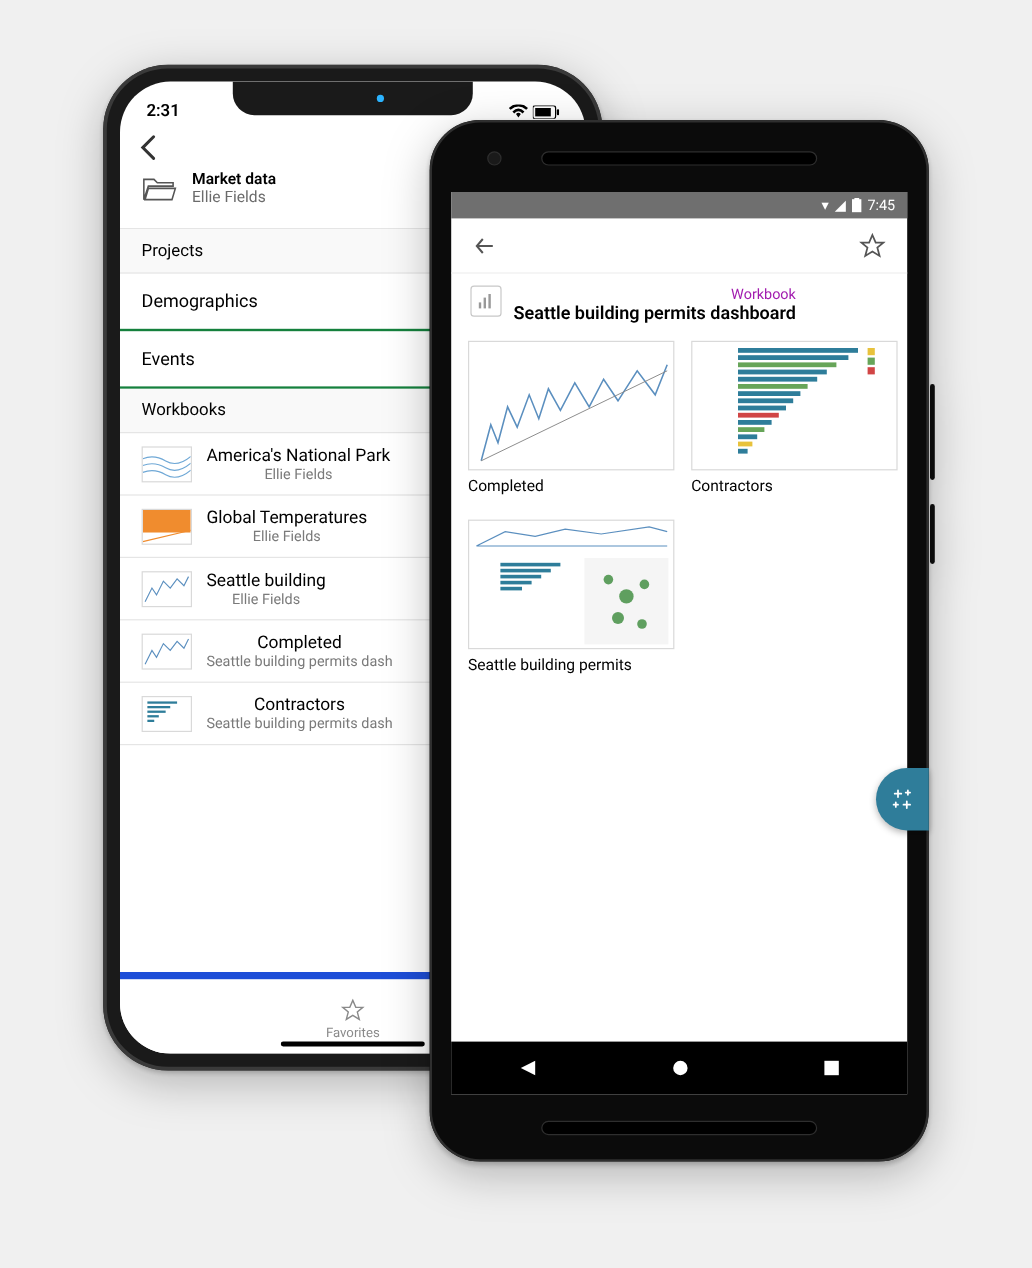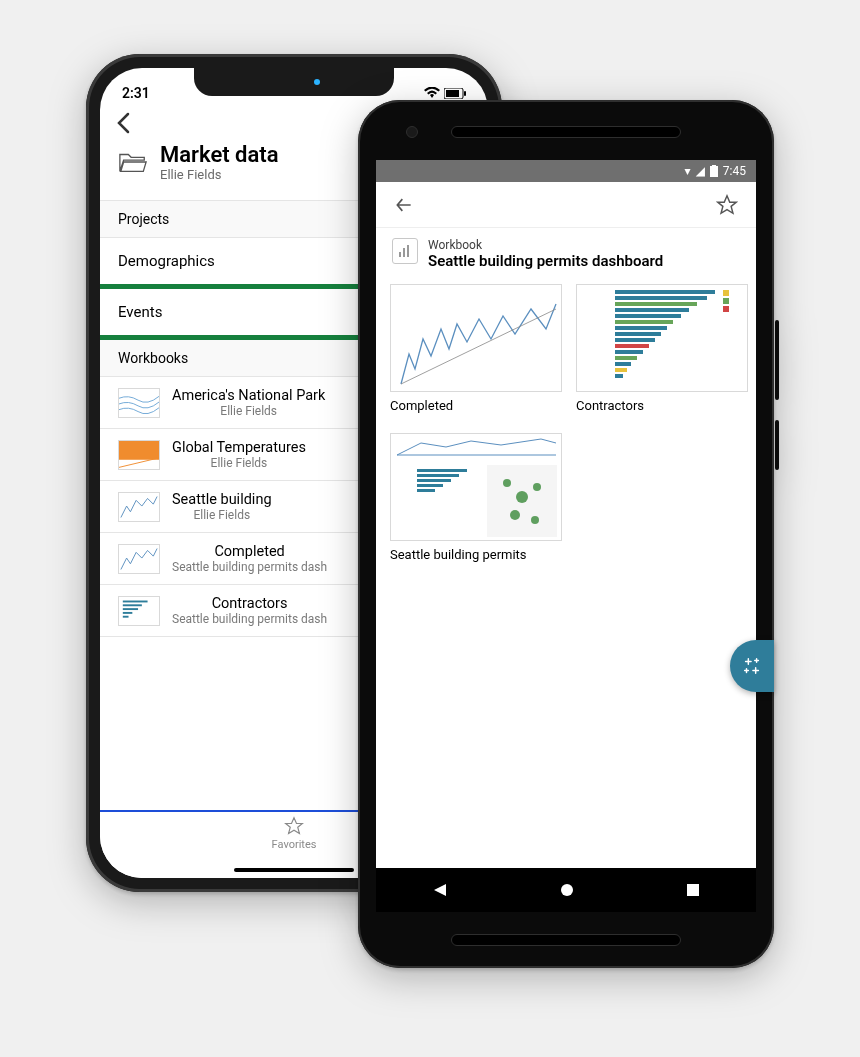--- a/index.html
+++ b/index.html
@@ -69,33 +69,33 @@
     cursor: pointer;
   }
   .iphone-header {
     display:flex;
     align-items:center;
     gap:12px;
     padding: 2px 18px 18px 18px;
     border-bottom:1px solid #e5e5e5;
   }
   .folder-icon svg { width:30px; height:24px; }
-  .iphone-header-title { font-size:22px; font-weight:600; }
+  .iphone-header-title { font-size:13px; font-weight:600; }
   .iphone-header-sub { font-size:13px; color:#6b6b6b; }
 
   .section-head {
     background:#f9f9f9;
     border-bottom:1px solid #e5e5e5;
     padding:10px 18px;
     font-size:14px;
     font-weight:400;
   }
   .list-row {
     padding:14px 18px;
-    border-bottom:5px solid #15803d;
+    border-bottom:2px solid #15803d;
     font-size:15px;
     cursor:pointer;
   }
   .wb-row, .view-row {
     display:flex;
     gap:12px;
     align-items:center;
     padding:10px 18px;
     border-bottom:1px solid #e5e5e5;
     cursor:pointer;
@@ -109,25 +109,25 @@
     display:flex; align-items:center; justify-content:center;
     overflow:hidden;
   }
   .row-title { font-size:14.5px; }
   .row-sub { font-size:12px; color:#7a7a7a; }
 
   .iphone-tabbar {
     position:absolute;
     bottom:0; left:0; right:0;
     height:68px;
-    border-top:2px solid #1d4ed8;
+    border-top:6px solid #1d4ed8;
     display:flex;
     justify-content:center;
     align-items:flex-start;
-    padding-top:4px;
+    padding-top:16px;
     color:#8a8a8a;
     font-size:11px;
     background:#fff;
   }
   .iphone-tabbar .tab { display:flex; flex-direction:column; align-items:center; gap:2px; cursor:pointer; }
   .iphone-home-indicator{
     position:absolute;
     bottom:6px; left:50%;
     width:120px; height:4px;
     background:#000;
@@ -196,21 +196,21 @@
   .android-appbar .back, .android-appbar .star { cursor:pointer; padding:6px; color:#555; }
   .android-title{
     display:flex; gap:10px; padding:10px 16px 14px 16px;
   }
   .wb-icon{
     width:26px; height:26px;
     border:1px solid #c8c8c8; border-radius:3px;
     display:flex; align-items:center; justify-content:center;
     color:#888; font-size:12px; flex:0 0 auto;
   }
-  .android-title-label{ font-size:12px; color:#404040; }
+  .android-title-label{ font-size:12px; color:#a21caf;text-align:right; }
   .android-title-text{ font-size:15px; font-weight:600; }
 
   .grid{
     display:grid;
     grid-template-columns:1fr 1fr;
     gap:20px 14px;
     padding:0 14px;
   }
   .grid-item{ cursor:pointer; }
   .grid-thumb{

